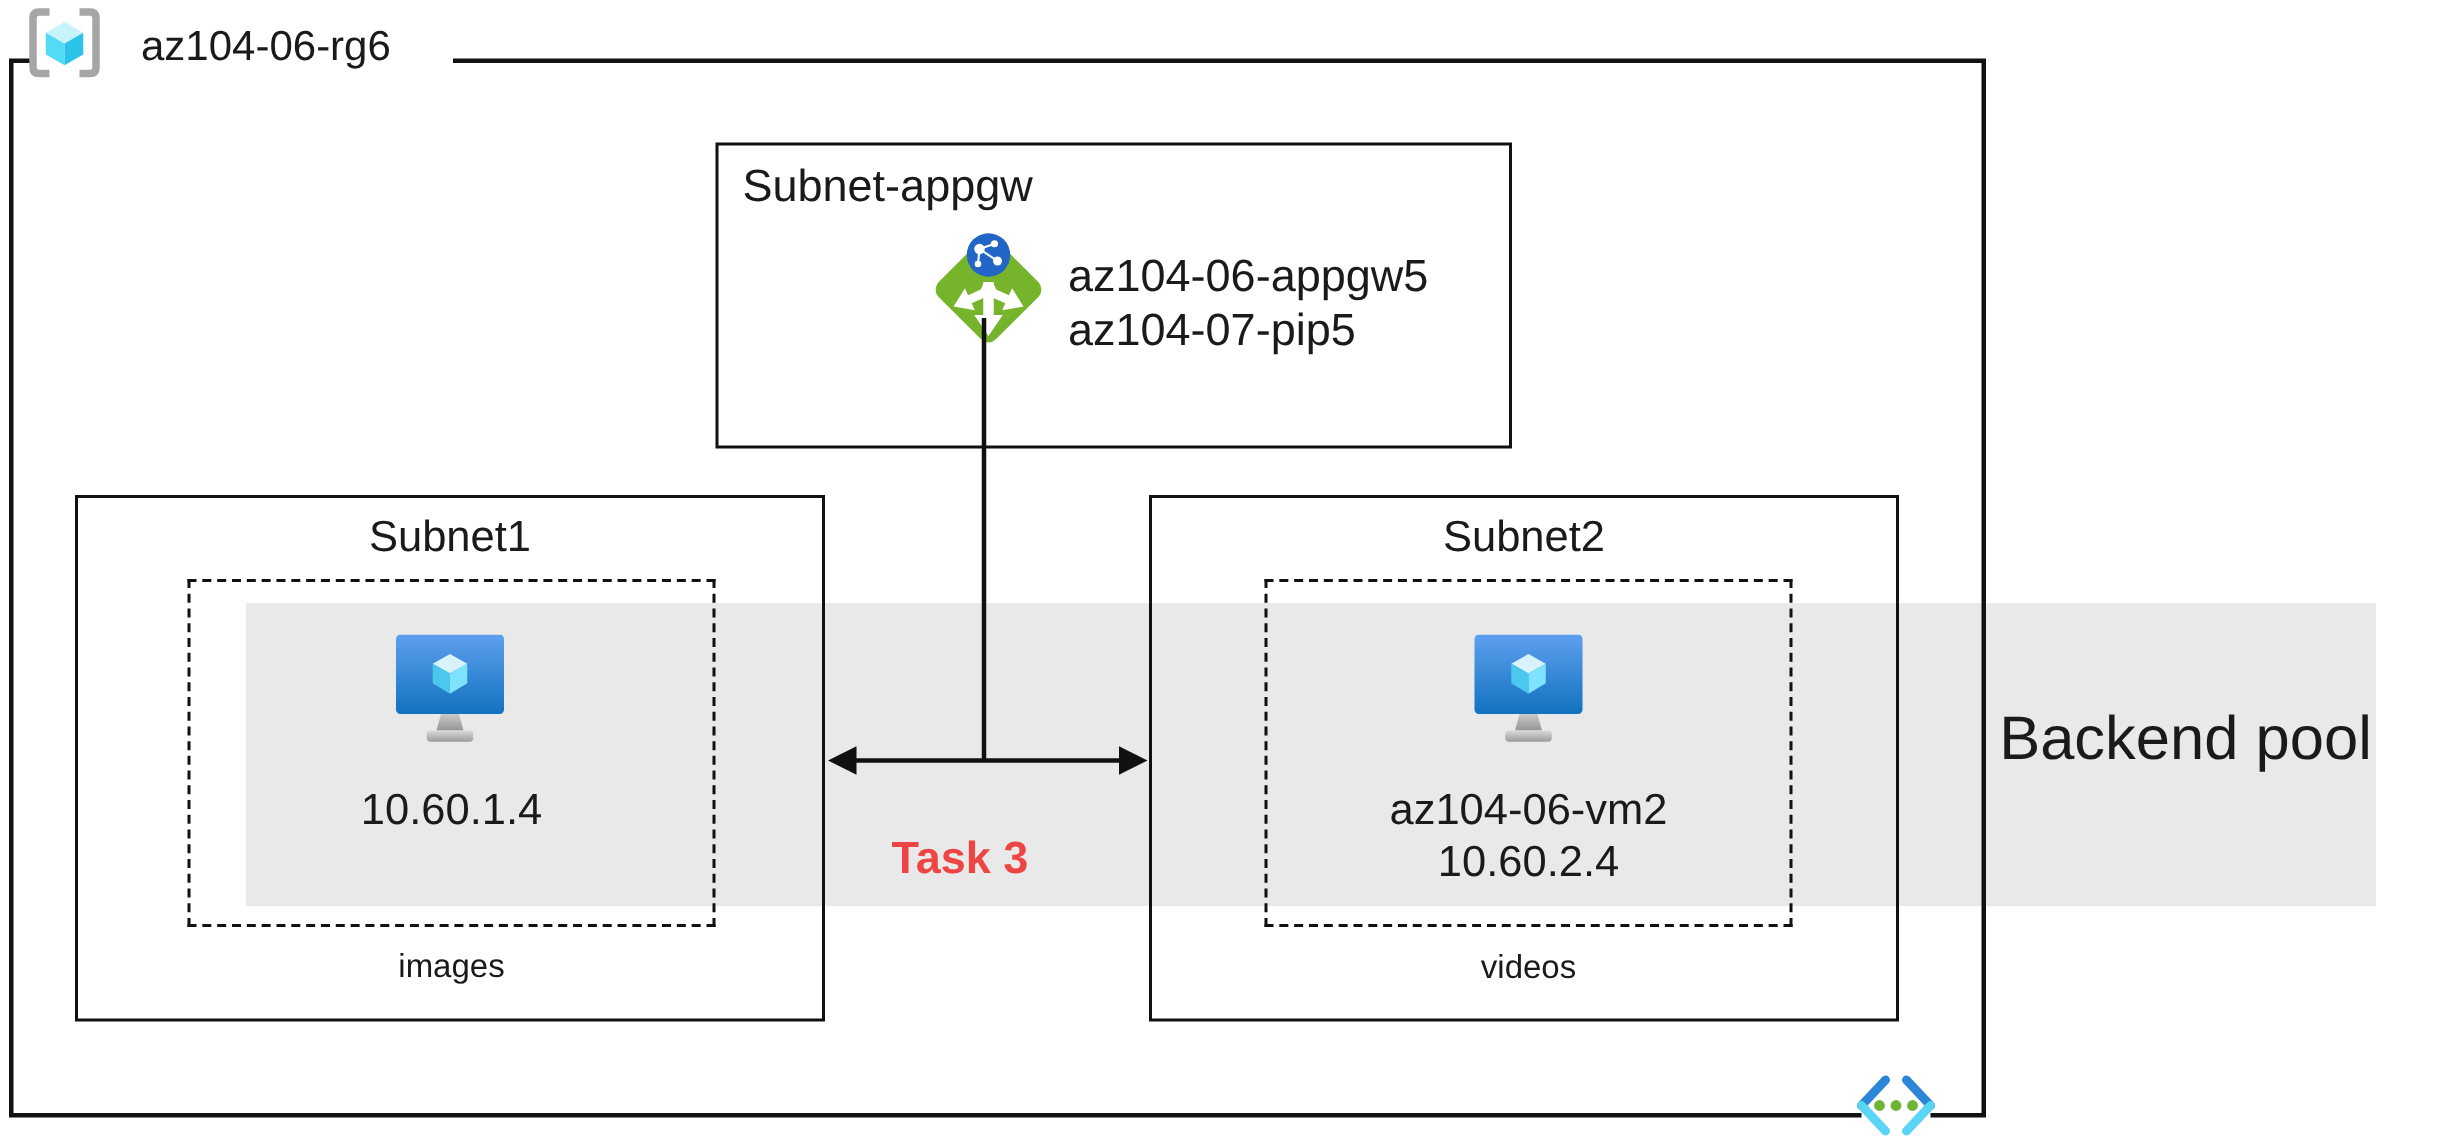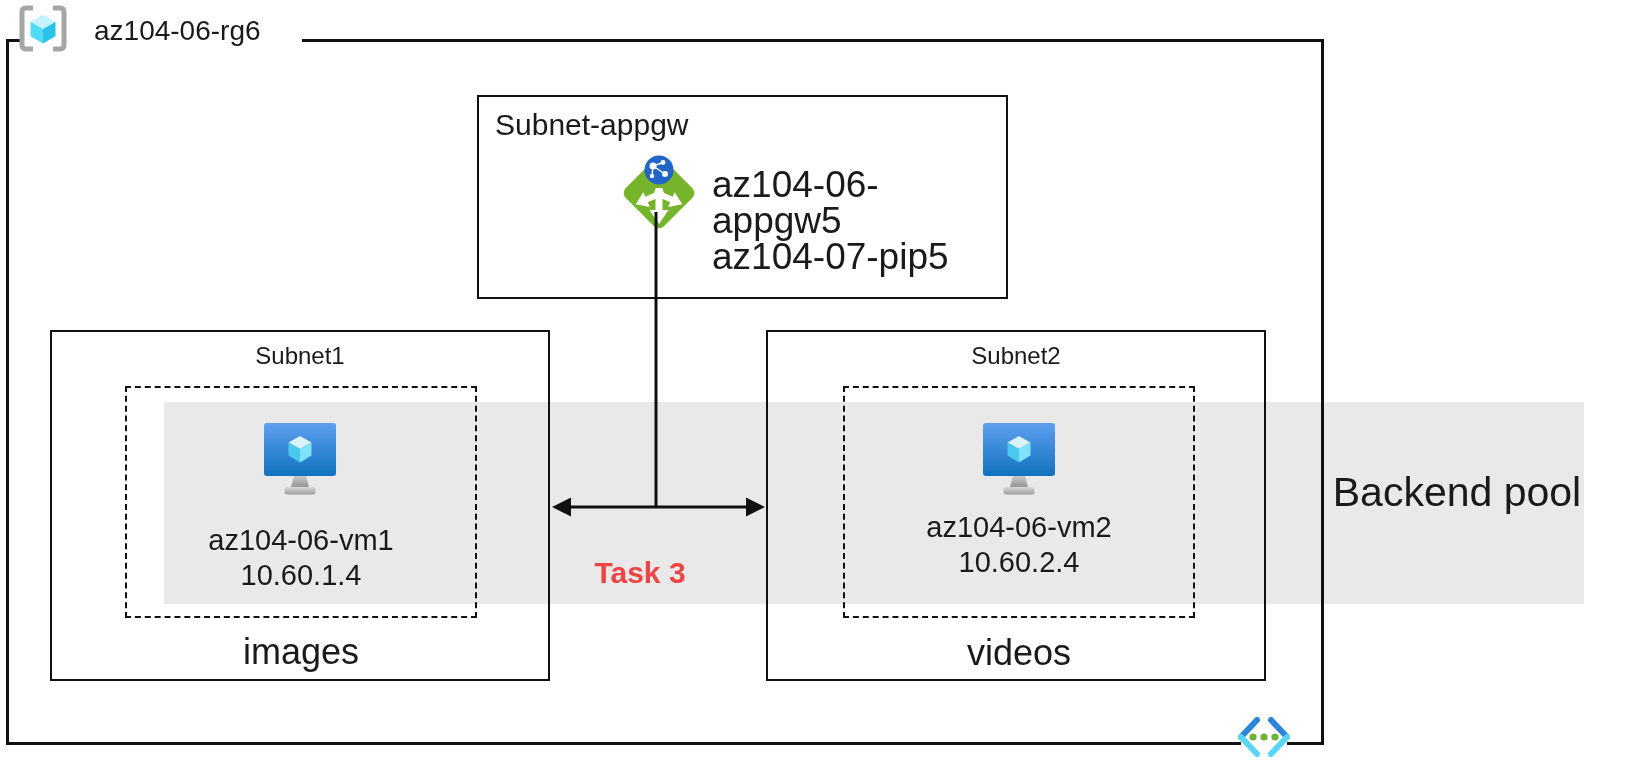--- a/index.html
+++ b/index.html
@@ -13,35 +13,35 @@
   .backend-label{left:1310px;top:469px;width:294px;text-align:center;font-size:41px;z-index:2;}
   
   .rg-box{left:6px;top:39px;width:1318px;height:706px;border:3px solid #111;box-sizing:border-box;background:transparent;z-index:1;}
   .rg-mask{left:20px;top:18px;width:282px;height:42px;background:#ffffff;z-index:2;}
   .rg-header{left:18px;top:5px;display:flex;align-items:center;gap:26px;z-index:3;}
   .rg-label{font-size:28px;}
   
   .appgw-box{left:477px;top:78px;width:531px;height:204px;border:2px solid #111;box-sizing:border-box;z-index:2;margin-top:17px;}
   .appgw-title{left:16px;top:11px;font-size:30px;}
   .appgw-icon{left:140px;top:53px;z-index:3;}
-  .appgw-labels{left:233px;top:70px;font-size:37px;line-height:36px;z-index:3;}
+  .appgw-labels{left:233px;top:70px;font-size:30px;line-height:36px;z-index:3;}
   
   .subnet-box{width:500px;height:351px;border:2px solid #111;box-sizing:border-box;background:transparent;z-index:2;}
   .subnet1{left:50px;top:330px;}
   .subnet2{left:766px;top:330px;}
-  .subnet-title{left:0;top:10px;width:100%;text-align:center;font-size:24px;}
+  .subnet-title{left:0;top:10px;width:100%;text-align:center;font-size:29px;}
   .dashed{width:352px;height:232px;border:2px dashed #111;box-sizing:border-box;z-index:2;}
   .dashed1{left:125px;top:386px;}
   .dashed2{left:843px;top:386px;}
   .vm-icon1{left:263px;top:423px;z-index:3;}
   .vm-icon2{left:982px;top:423px;z-index:3;}
   .vm-labels{width:352px;text-align:center;font-size:29px;line-height:35px;z-index:3;}
   .vm-labels1{left:125px;top:523px;}
-  .vm-labels2{left:843px;top:510px;}
-  .caption{width:352px;text-align:center;font-size:36px;z-index:2;}
+  .vm-labels2{left:843px;top:523px;}
+  .caption{width:352px;text-align:center;font-size:22px;z-index:2;}
   .caption1{left:125px;top:631px;}
   .caption2{left:843px;top:632px;text-align:center;}
   
   .task-label{left:555px;top:556px;width:170px;text-align:center;font-size:30px;font-weight:bold;color:#ef4444;z-index:3;}
   
   .connector{left:0;top:0;z-index:3;pointer-events:none;}
   
   .vnet-icon{left:1236px;top:715px;z-index:4;}
 </style>
 </head>
@@ -113,21 +113,20 @@
       </defs>
       <rect x="1" y="0" width="72" height="53" rx="3" fill="url(#vmScreen)"></rect>
       <polygon points="37,13 48.5,19.5 37,26 25.5,19.5" fill="#d9f3fd"></polygon>
       <polygon points="25.5,19.5 37,26 37,39.5 25.5,32.5" fill="#4cc8ee"></polygon>
       <polygon points="48.5,19.5 37,26 37,39.5 48.5,32.5" fill="#7fe3ff"></polygon>
       <polygon points="31,53 43,53 46,64 28,64" fill="url(#vmStand)"></polygon>
       <rect x="21.5" y="64" width="31" height="7.5" rx="2.5" fill="url(#vmBase)"></rect>
     </svg>
   </span>
   <div class="abs vm-labels vm-labels1">
-    <div>az104-06-vm1</div>
     <div>10.60.1.4</div>
   </div>
   <div class="abs caption caption1">images</div>
 
   <div class="abs subnet-box subnet2">
     <div class="abs subnet-title">Subnet2</div>
   </div>
   <div class="abs dashed dashed2"></div>
   <span class="abs vm-icon2">
     <svg width="74" height="74" viewBox="0 0 74 74">

